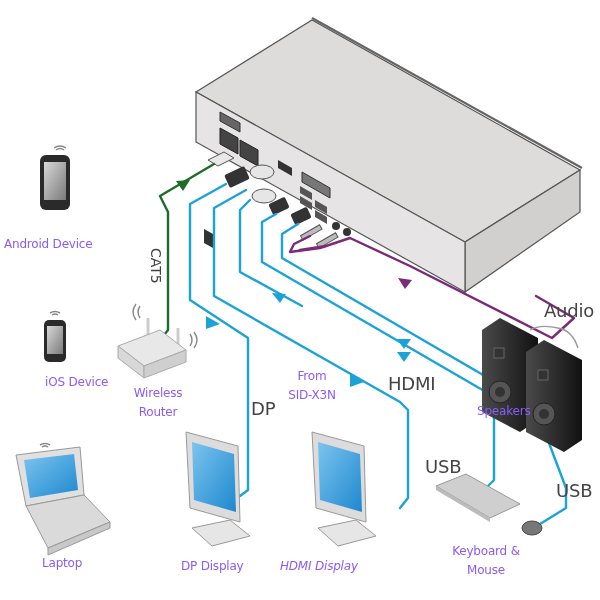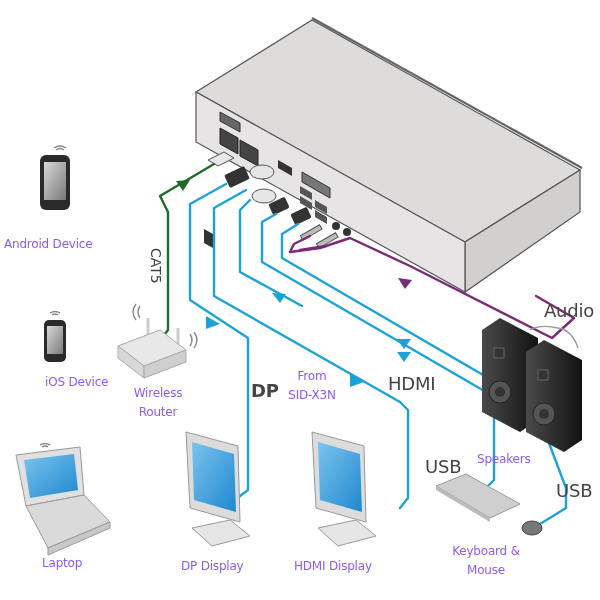--- a/index.html
+++ b/index.html
@@ -162,29 +162,29 @@
 </svg>
 
 <div class="lbl" style="left:4px;top:237px;">Android Device</div>
 <div class="lbl" style="left:17px;top:375px;margin-left:28px;">iOS Device</div>
 <div class="lbl" style="left:42px;top:556px;">Laptop</div>
 <div class="lbl center" style="left:122px;top:384px;width:72px;">
   <div>Wireless</div>
   <div>Router</div>
 </div>
 <div class="lbl" style="left:181px;top:559px;">DP Display</div>
-<div class="lbl" style="left:294px;top:559px;">HDMI Display</div>
-<div class="lbl" style="left:477px;top:452px;">Speakers</div>
+<div class="lbl" style="left:280px;top:559px;font-style:italic;">HDMI Display</div>
+<div class="lbl" style="left:477px;top:404px;">Speakers</div>
 <div class="lbl center" style="left:436px;top:542px;width:100px;">
   <div>Keyboard &amp;</div>
   <div>Mouse</div>
 </div>
 
 <div class="vlabel" style="left:164px;top:248px;">CAT5</div>
-<div class="lbl sm" style="left:251px;top:380px;font-weight:bold;">DP</div>
+<div class="lbl sm" style="left:251px;top:398px;">DP</div>
 <div class="lbl sm" style="left:360px;top:373px;margin-left:28px;">HDMI</div>
 <div class="lbl center" style="left:272px;top:326px;width:80px;margin-top:41px;">
   <div>From</div>
   <div>SID-X3N</div>
 </div>
 <div class="lbl sm" style="left:544px;top:300px;">Audio</div>
 <div class="lbl sm" style="left:425px;top:456px;">USB</div>
 <div class="lbl sm" style="left:556px;top:480px;">USB</div>
 
 </body></html>

